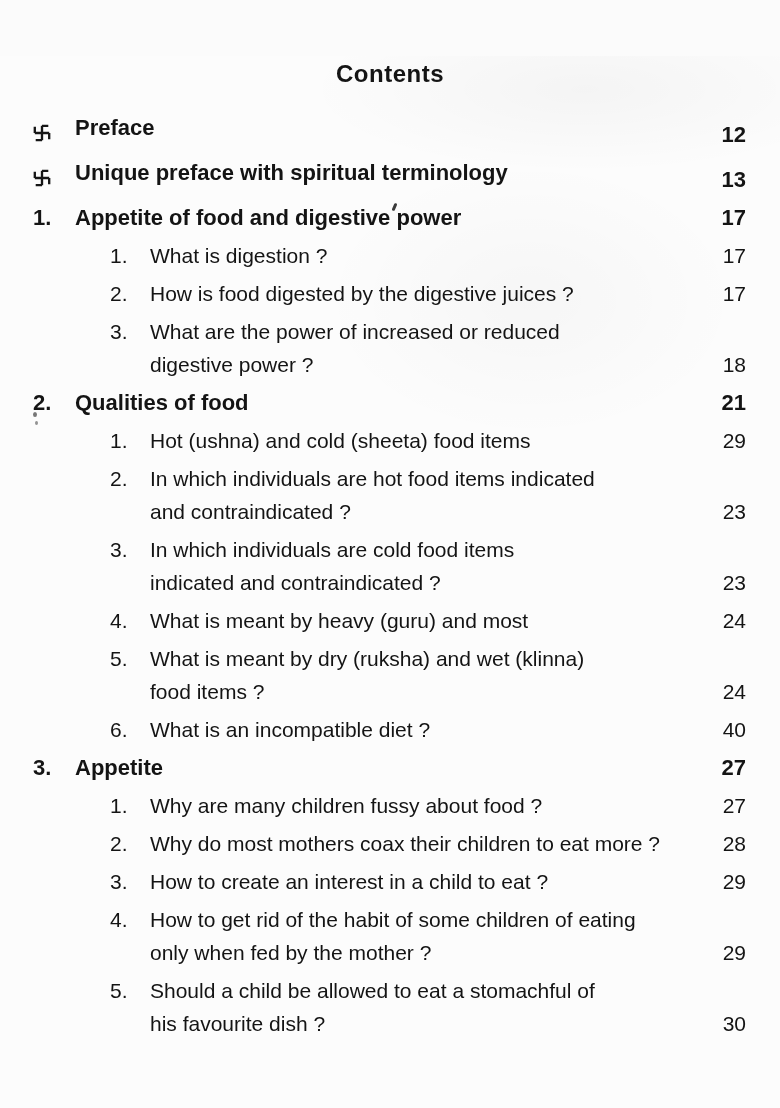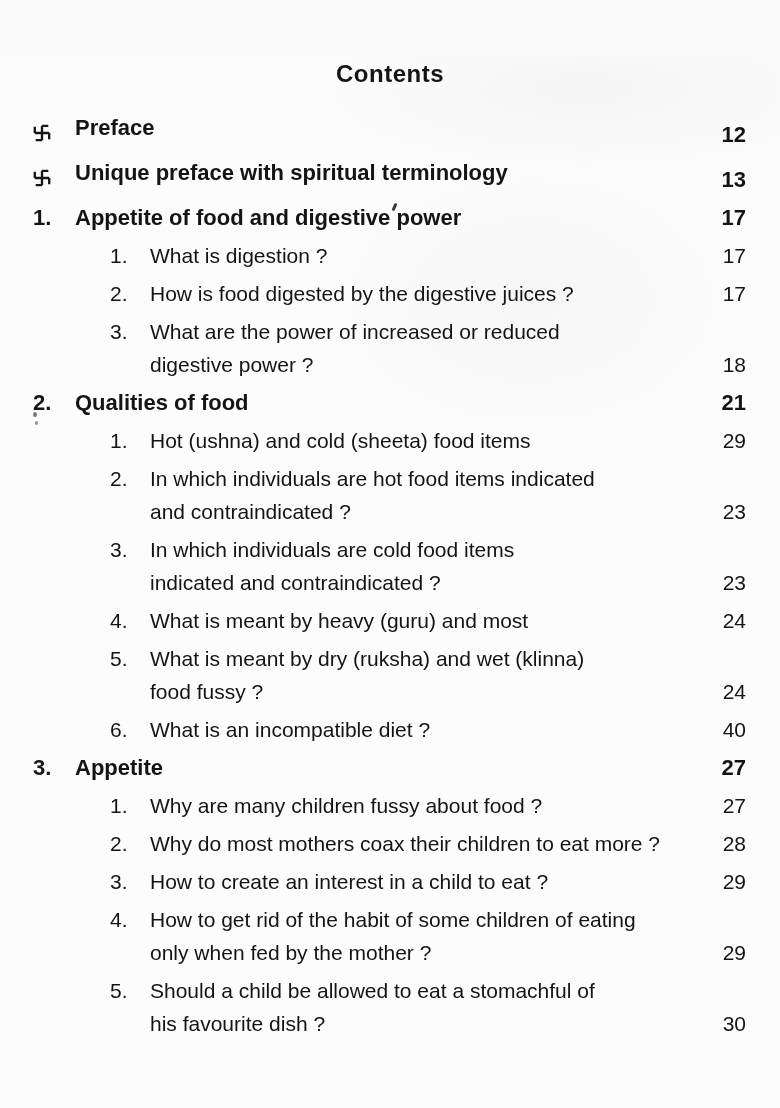--- a/index.html
+++ b/index.html
@@ -203,21 +203,21 @@
         </div>
     <div class="page-col">24</div>
   </div>
       <div class="row sub">
     <div class="num-col">
       
       <span class="num-text">5.</span>
     </div>
     <div class="text-col">
           <div>What is meant by dry (ruksha) and wet (klinna)</div>
-          <div>food fussy ?</div>
+          <div>food items ?</div>
         </div>
     <div class="page-col">24</div>
   </div>
       <div class="row sub">
     <div class="num-col">
       
       <span class="num-text">6.</span>
     </div>
     <div class="text-col">
           <div>What is an incompatible diet ?</div>

